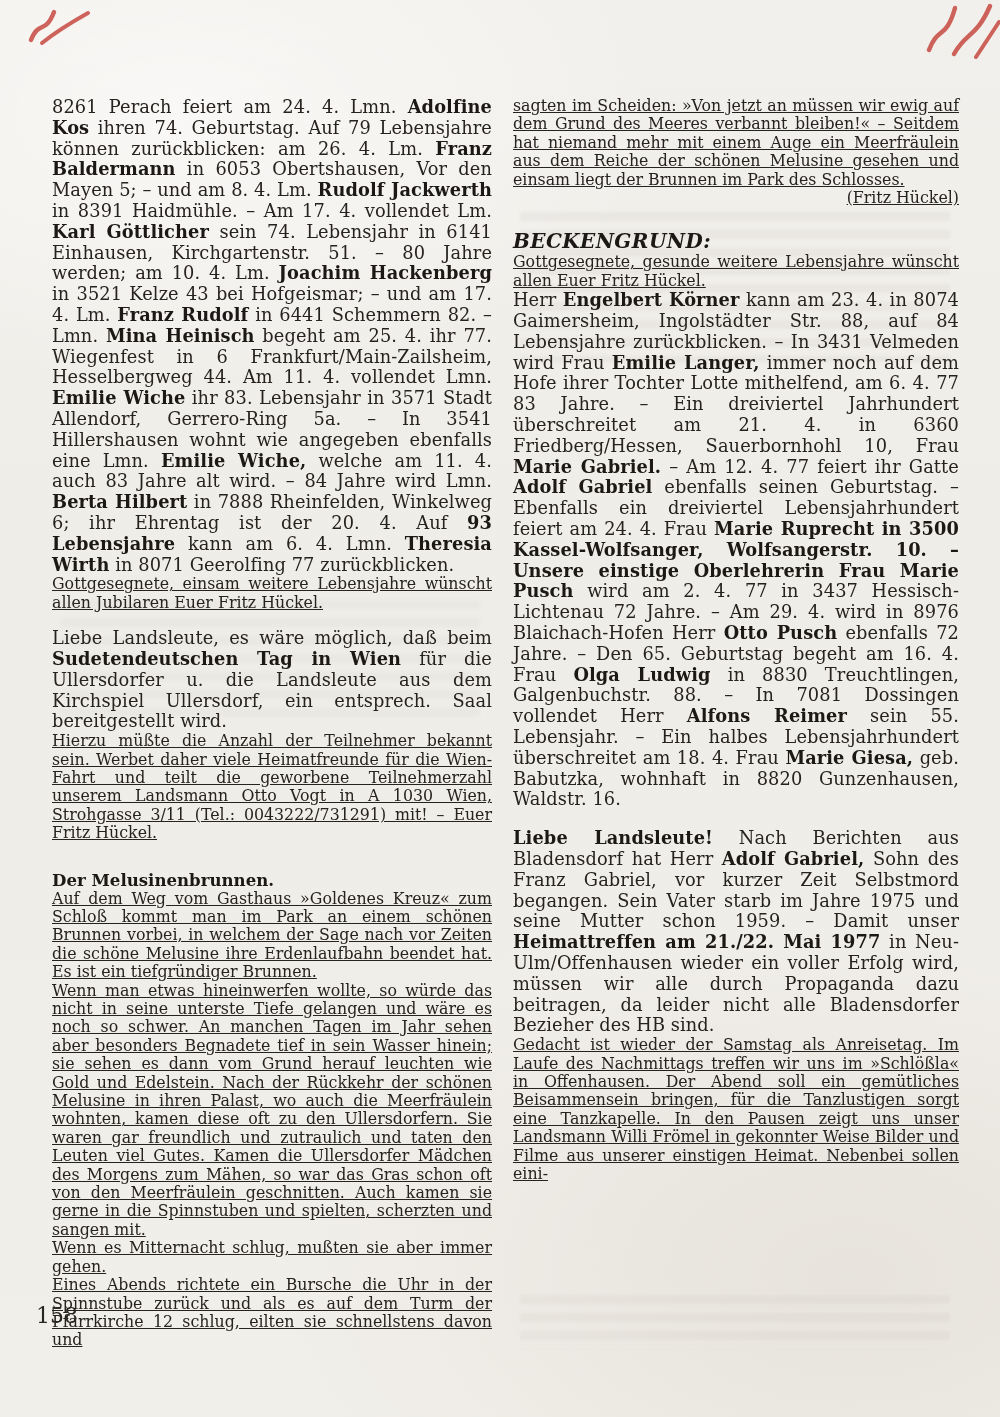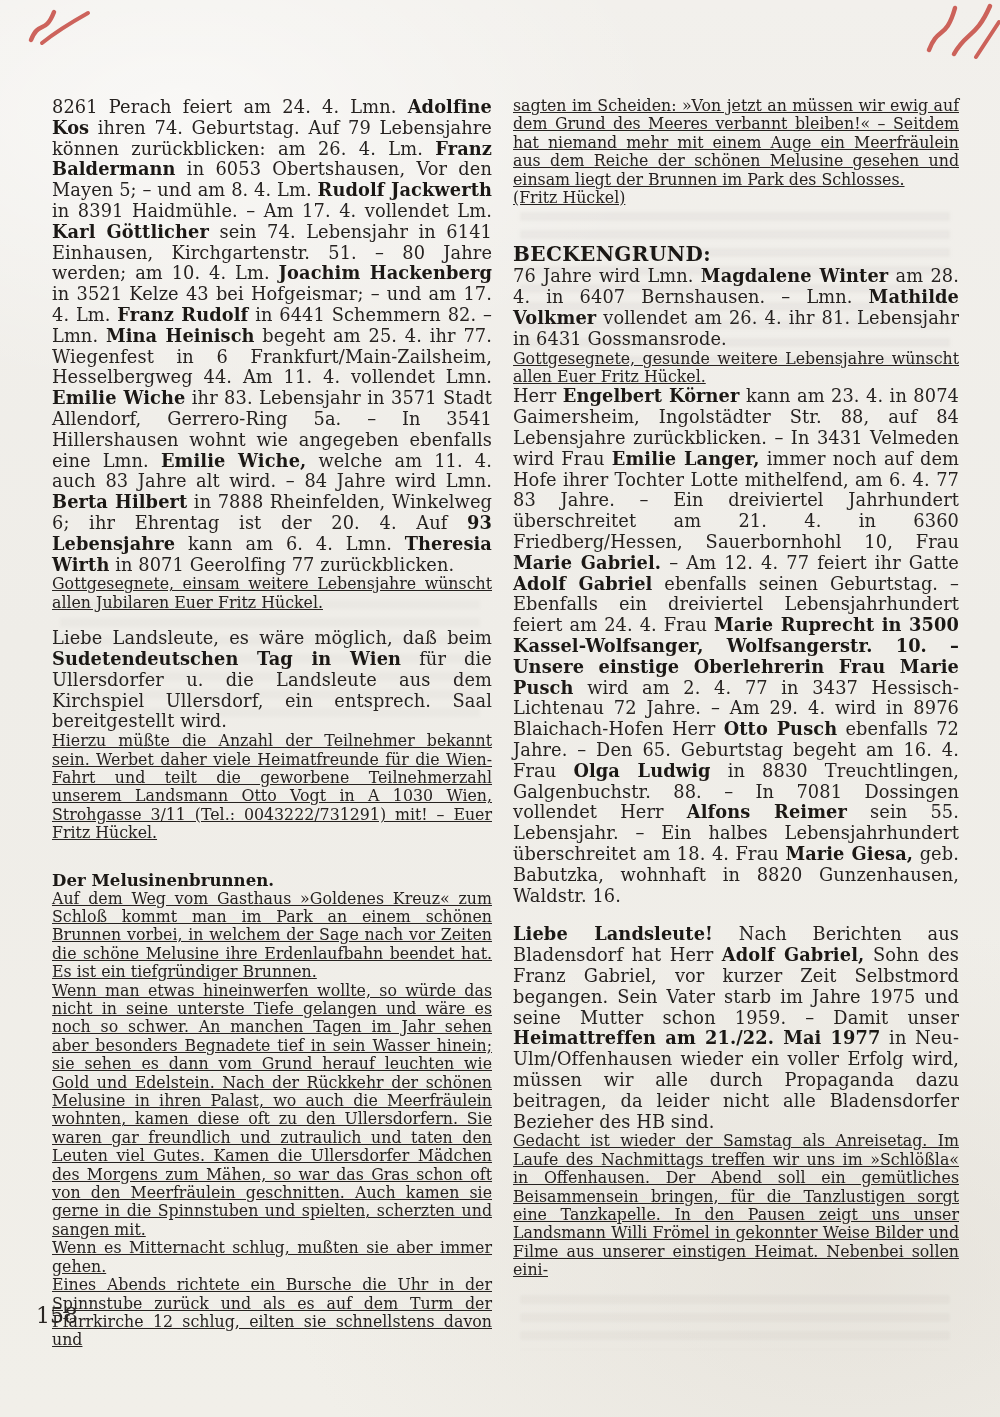--- a/index.html
+++ b/index.html
@@ -42,27 +42,27 @@
     letter-spacing: 0.4px;
     color: #1b1815;
     line-height: 24px;
   }
   .sub-heading {
     font-size: 16.6px;
     font-weight: bold;
     color: #1b1815;
     line-height: 19px;
   }
-  .centered { text-align: left; }
+  .centered { text-align: right; }
 
   .mt12 { margin-top: 28px; }
   .mt16 { margin-top: 16px; }
   .mt18 { margin-top: 18px; }
   .mt20 { margin-top: 20px; }
-  .mt22 { margin-top: 35px; }
+  .mt22 { margin-top: 22px; font-style: italic; }
 
   .page-number {
     position: absolute;
     left: 36px;
     top: 1303px;
     font-size: 22px;
     color: #2a2623;
   }
 
   .red-mark { position: absolute; opacity: 0.78; }
@@ -115,21 +115,20 @@
     <p class="small-text">Wenn man etwas hineinwerfen wollte, so würde das nicht in seine unterste Tiefe gelangen und wäre es noch so schwer. An manchen Tagen im Jahr sehen aber besonders Begnadete tief in sein Wasser hinein; sie sehen es dann vom Grund herauf leuchten wie Gold und Edelstein. Nach der Rückkehr der schönen Melusine in ihren Palast, wo auch die Meerfräulein wohnten, kamen diese oft zu den Ullersdorfern. Sie waren gar freundlich und zutraulich und taten den Leuten viel Gutes. Kamen die Ullersdorfer Mädchen des Morgens zum Mähen, so war das Gras schon oft von den Meerfräulein geschnitten. Auch kamen sie gerne in die Spinnstuben und spielten, scherzten und sangen mit.</p>
     <p class="small-text">Wenn es Mitternacht schlug, mußten sie aber immer gehen.</p>
     <p class="small-text">Eines Abends richtete ein Bursche die Uhr in der Spinnstube zurück und als es auf dem Turm der Pfarrkirche 12 schlug, eilten sie schnellstens davon und</p>
   </div>
 
   <div class="col col-right">
     <p class="small-text">sagten im Scheiden: »Von jetzt an müssen wir ewig auf dem Grund des Meeres verbannt bleiben!« – Seitdem hat niemand mehr mit einem Auge ein Meerfräulein aus dem Reiche der schönen Melusine gesehen und einsam liegt der Brunnen im Park des Schlosses.</p>
     <p class="small-text centered">(Fritz Hückel)</p>
 
     <h2 class="section-heading mt22">BECKENGRUND:</h2>
-    <p class="body-text"><span>76 Jahre wird Lmn. </span><b>Magdalene Winter</b><span> am 28. 4. in 6407 Bernshausen. – Lmn. </span><b>Mathilde Volkmer</b><span> vollendet am 26. 4. ihr 81. Lebensjahr in 6431 Gossmansrode.</span></p>
     <p class="small-text">Gottgesegnete, gesunde weitere Lebensjahre wünscht allen Euer Fritz Hückel.</p>
 
     <p class="body-text"><span>Herr </span><b>Engelbert Körner</b><span> kann am 23. 4. in 8074 Gaimersheim, Ingolstädter Str. 88, auf 84 Lebensjahre zurückblicken. – In 3431 Velmeden wird Frau </span><b>Emilie Langer,</b><span> immer noch auf dem Hofe ihrer Tochter Lotte mithelfend, am 6. 4. 77 83 Jahre. – Ein dreiviertel Jahrhundert überschreitet am 21. 4. in 6360 Friedberg/Hessen, Sauerbornhohl 10, Frau </span><b>Marie Gabriel.</b><span> – Am 12. 4. 77 feiert ihr Gatte </span><b>Adolf Gabriel</b><span> ebenfalls seinen Geburtstag. – Ebenfalls ein dreiviertel Lebensjahrhundert feiert am 24. 4. Frau </span><b>Marie Ruprecht in 3500 Kassel-Wolfsanger, Wolfsangerstr. 10. – Unsere einstige Oberlehrerin Frau Marie Pusch</b><span> wird am 2. 4. 77 in 3437 Hessisch-Lichtenau 72 Jahre. – Am 29. 4. wird in 8976 Blaichach-Hofen Herr </span><b>Otto Pusch</b><span> ebenfalls 72 Jahre. – Den 65. Geburtstag begeht am 16. 4. Frau </span><b>Olga Ludwig</b><span> in 8830 Treuchtlingen, Galgenbuchstr. 88. – In 7081 Dossingen vollendet Herr </span><b>Alfons Reimer</b><span> sein 55. Lebensjahr. – Ein halbes Lebensjahrhundert überschreitet am 18. 4. Frau </span><b>Marie Giesa,</b><span> geb. Babutzka, wohnhaft in 8820 Gunzenhausen, Waldstr. 16.</span></p>
 
     <p class="body-text mt18"><b>Liebe Landsleute!</b><span> Nach Berichten aus Bladensdorf hat Herr </span><b>Adolf Gabriel,</b><span> Sohn des Franz Gabriel, vor kurzer Zeit Selbstmord begangen. Sein Vater starb im Jahre 1975 und seine Mutter schon 1959. – Damit unser </span><b>Heimattreffen am 21./22. Mai 1977</b><span> in Neu-Ulm/Offenhausen wieder ein voller Erfolg wird, müssen wir alle durch Propaganda dazu beitragen, da leider nicht alle Bladensdorfer Bezieher des HB sind.</span></p>
     <p class="small-text">Gedacht ist wieder der Samstag als Anreisetag. Im Laufe des Nachmittags treffen wir uns im »Schlößla« in Offenhausen. Der Abend soll ein gemütliches Beisammensein bringen, für die Tanzlustigen sorgt eine Tanzkapelle. In den Pausen zeigt uns unser Landsmann Willi Frömel in gekonnter Weise Bilder und Filme aus unserer einstigen Heimat. Nebenbei sollen eini-</p>
   </div>
 
   <div class="page-number">158</div>
 </div>

